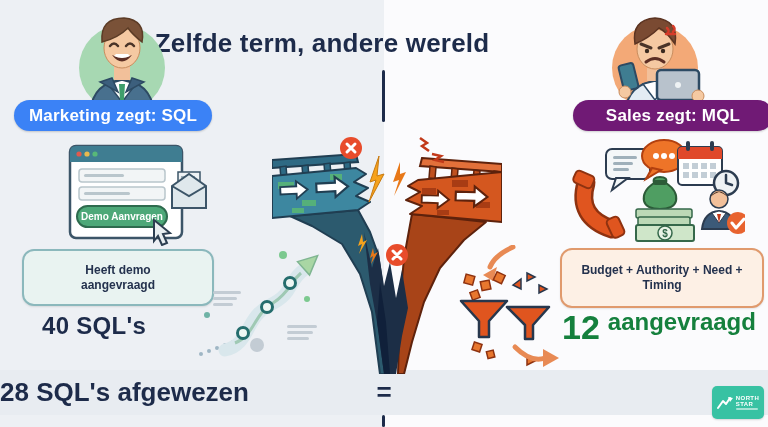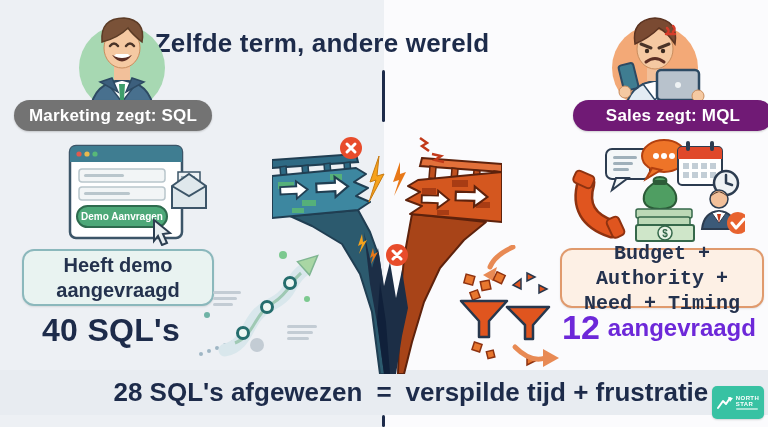--- a/index.html
+++ b/index.html
@@ -13,45 +13,45 @@
     position:absolute;left:0;top:28px;width:644px;text-align:center;
     font-size:26px;font-weight:800;letter-spacing:.2px;color:#1d2b4a;
   }
   .divider{position:absolute;background:#1d2b4a;border-radius:2px;}
   .div-top{left:382px;top:70px;width:3px;height:52px;}
   .div-bottom{left:382px;top:415px;width:3px;height:12px;}
   .pill{
     position:absolute;height:31px;border-radius:17px;display:flex;align-items:center;justify-content:center;
     color:#ffffff;font-size:17px;font-weight:700;letter-spacing:.2px;box-shadow:0 1px 2px rgba(0,0,0,.18);
   }
-  .pill-left{left:14px;top:100px;width:198px;background:#737373;}
+  .pill-left{left:14px;top:100px;width:198px;background:#3b82f6;}
   .pill-right{left:573px;top:100px;width:200px;background:#701a75;}
   .crit-box{
     position:absolute;border-radius:12px;display:flex;align-items:center;justify-content:center;text-align:center;
-    font-size:20px;font-weight:600;color:#24324e;line-height:1.25;box-shadow:0 1px 2px rgba(0,0,0,.10);
+    font-size:12px;font-weight:600;color:#24324e;line-height:1.25;box-shadow:0 1px 2px rgba(0,0,0,.10);
   }
   .crit-left{left:22px;top:249px;width:188px;height:53px;background:#e9f3f1;border:2px solid #8bb8bc;}
   .crit-left .inner{width:130px;}
   .crit-right{left:560px;top:248px;width:200px;height:56px;background:#fdf0e5;border:2px solid #e09a6d;}
-  .crit-right .inner{width:176px;font-family:Liberation Mono, monospace;}
+  .crit-right .inner{width:176px;}
   .count-left{
-    position:absolute;left:42px;top:312px;font-size:32px;font-weight:800;color:#1d2b4a;letter-spacing:.3px;
+    position:absolute;left:42px;top:312px;font-size:24px;font-weight:800;color:#1d2b4a;letter-spacing:.3px;
   }
   .count-right{
-    position:absolute;left:562px;top:308px;display:flex;align-items:center;gap:8px;color:#6d28d9;
+    position:absolute;left:562px;top:308px;display:flex;align-items:flex-start;gap:8px;color:#15803d;
   }
   .count-right .num{font-size:34px;font-weight:800;}
   .count-right .lbl{font-size:24px;font-weight:800;}
   .bottom-bar{position:absolute;left:0;top:370px;width:768px;height:45px;background:#e8ecf1;}
   .bottom-line{
     position:absolute;left:0;top:370px;width:768px;height:45px;
     display:grid;grid-template-columns:1fr auto 1fr;align-items:center;
     font-size:26px;font-weight:800;color:#1d2b4a;
   }
-  .bottom-line .lpart{text-align:right;padding-right:14px;}
+  .bottom-line .lpart{text-align:left;padding-right:14px;}
   .bottom-line .eq{text-align:center;}
   .bottom-line .rpart{text-align:left;padding-left:14px;}
   .art{position:absolute;}
   .logo{
     position:absolute;left:712px;top:386px;width:52px;height:33px;background:#38c2a3;border-radius:5px;
     display:flex;align-items:center;justify-content:center;gap:3px;box-shadow:0 1px 2px rgba(0,0,0,.15);
   }
   .logo .txt{display:flex;flex-direction:column;line-height:1.05;}
   .logo .txt span{font-size:6px;font-weight:800;color:#ffffff;letter-spacing:.4px;}
   .logo .tagline{margin-top:1px;width:22px;height:2px;background:rgba(255,255,255,.55);border-radius:1px;}
@@ -335,21 +335,20 @@
     <span class="num">12</span>
     <span class="lbl">aangevraagd</span>
   </div>
 
   <div class="pill pill-left">Marketing zegt: SQL</div>
   <div class="pill pill-right">Sales zegt: MQL</div>
 
   <div class="bottom-line">
     <span class="lpart">28 SQL's afgewezen</span>
     <span class="eq">=</span>
-    <span class="rpart">verspilde tijd + frustratie</span>
   </div>
 
   <div class="logo">
     <svg width="16" height="14" viewBox="0 0 16 14">
       <path d="M1,12 L6,5 L9,8 L13,2" stroke="#ffffff" stroke-width="2" fill="none" stroke-linecap="round" stroke-linejoin="round"></path>
       <polygon points="11,1 16,2 13,6" fill="#ffffff"></polygon>
     </svg>
     <div class="txt">
       <span>NORTH</span>
       <span>STAR</span>

